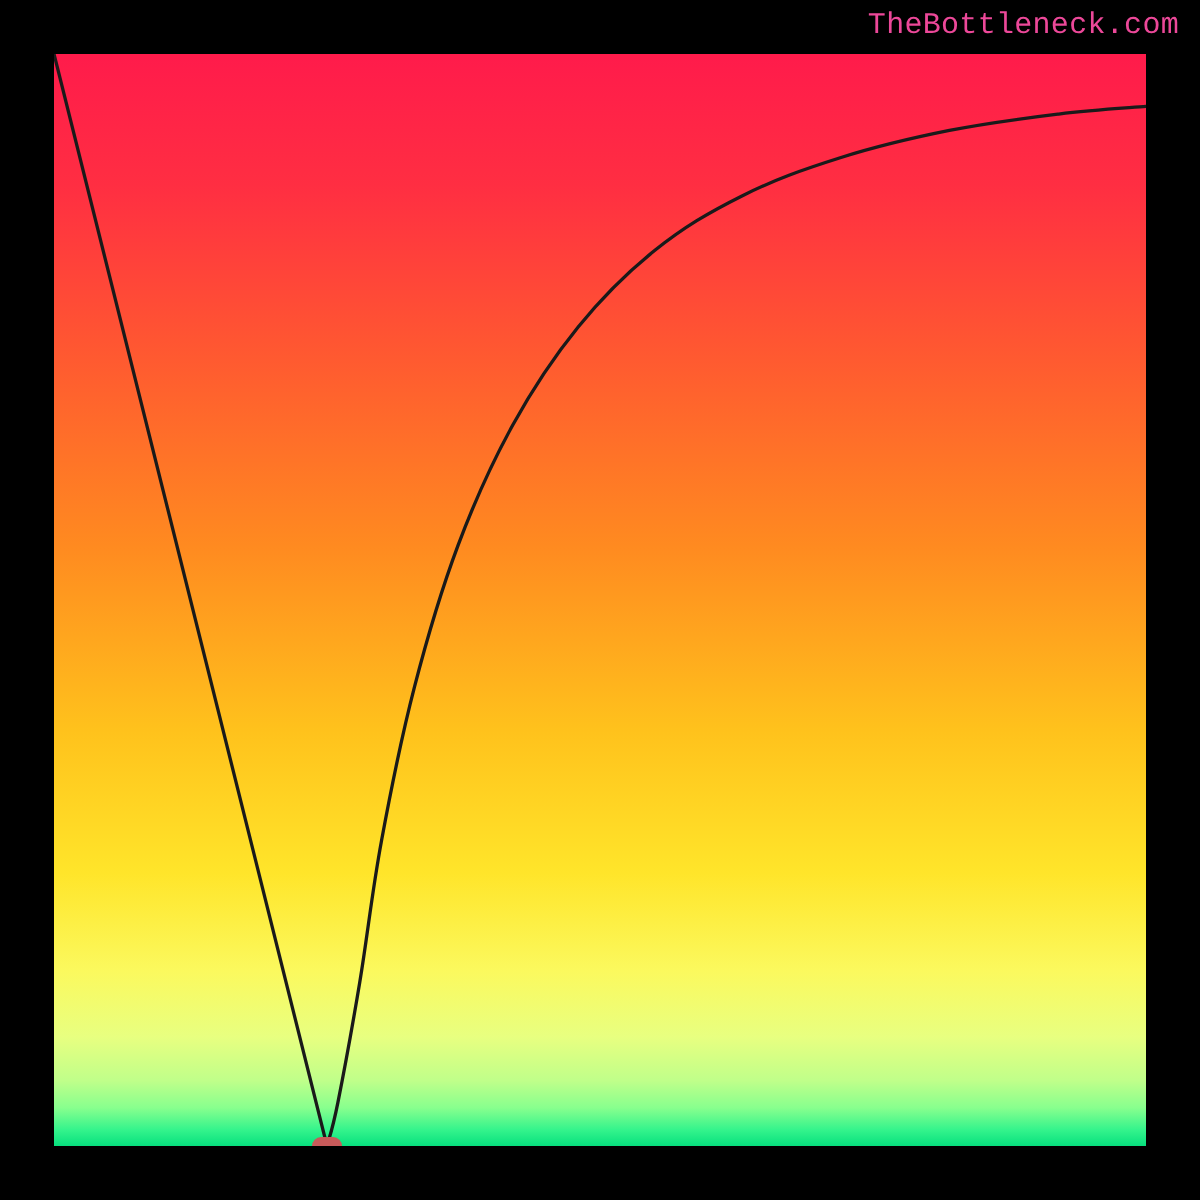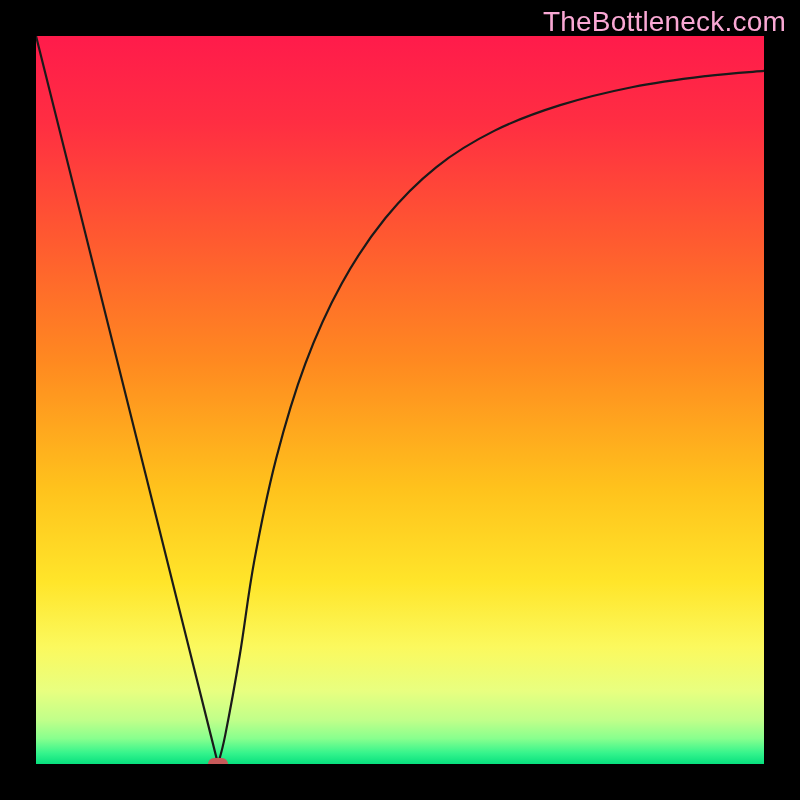--- a/index.html
+++ b/index.html
@@ -22,25 +22,26 @@
     left: 36px;
     top: 36px;
     width: 728px;
     height: 728px;
     overflow: hidden;
   }
   .watermark {
     position: absolute;
     top: 6px;
     right: 14px;
-    color: #f9a8d4;
-    font-size: 28px;
+    color: #ec4899;
+    font-size: 20px;
     font-weight: 400;
     letter-spacing: 0.2px;
     user-select: none;
+    font-family: Liberation Mono, monospace;
   }
   .marker {
     position: absolute;
     width: 20px;
     height: 12px;
     border-radius: 6px;
     transform: translate(-50%, -50%);
   }
   svg.curve {
     position: absolute;

